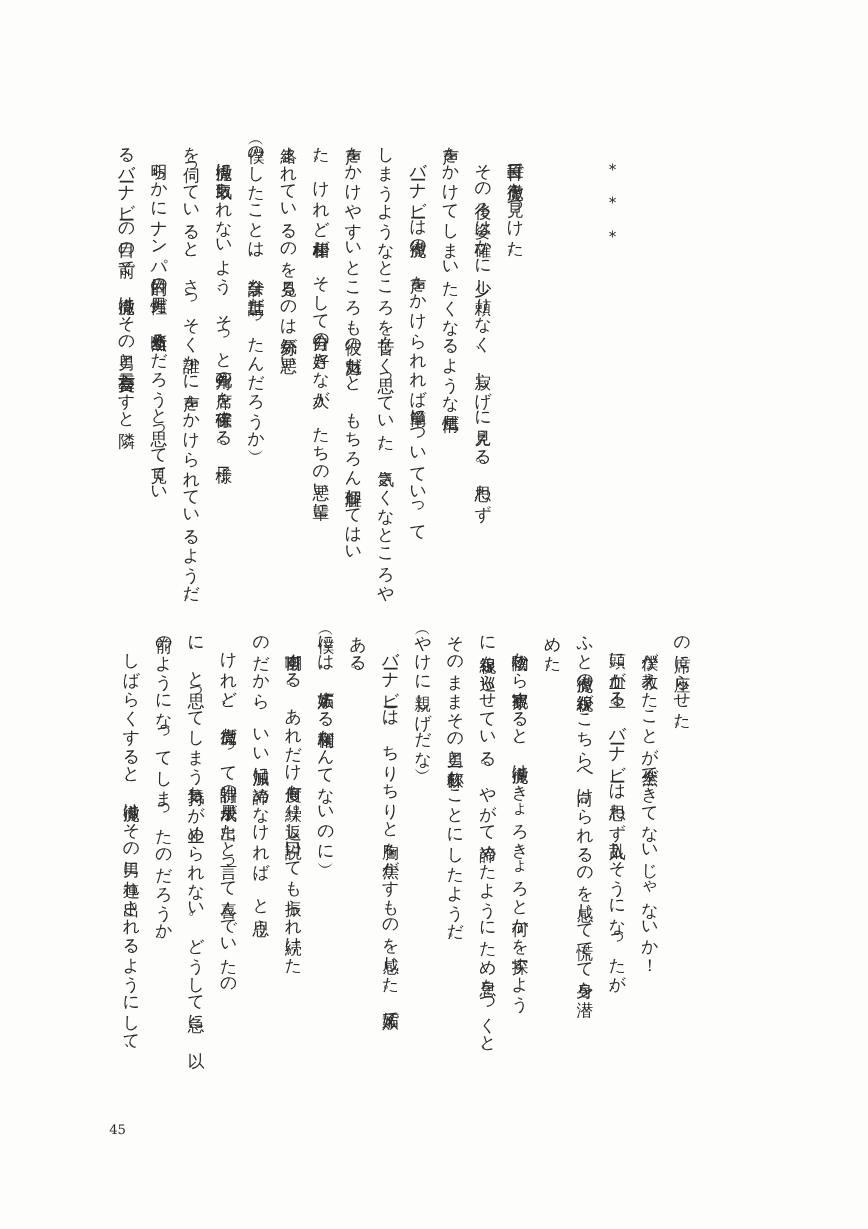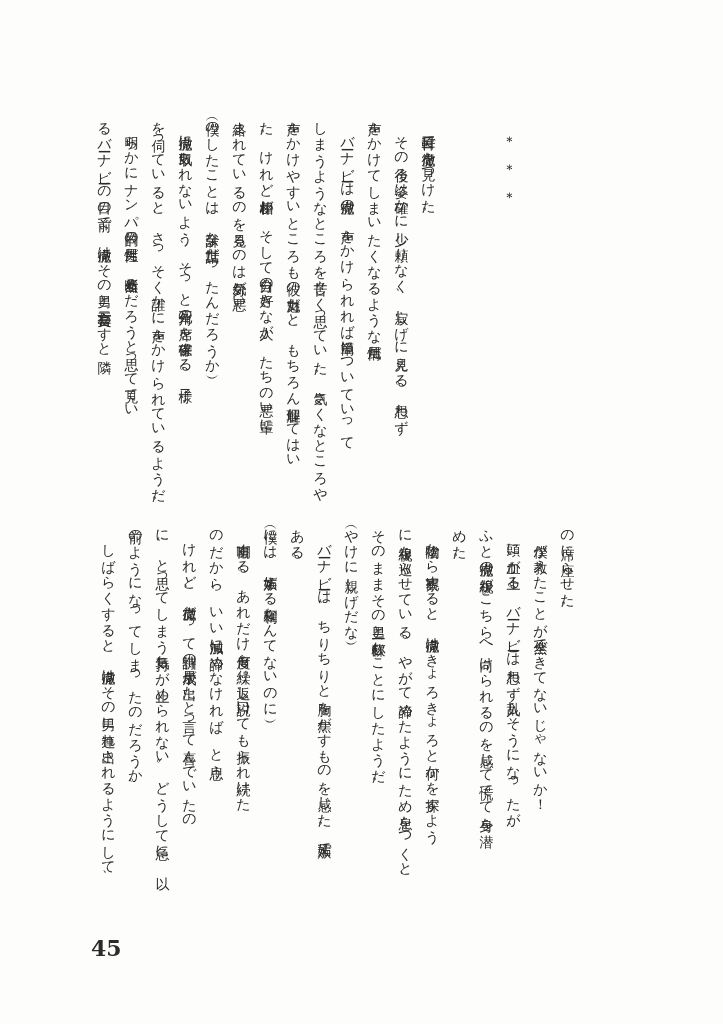--- a/index.html
+++ b/index.html
@@ -23,23 +23,22 @@
   }
   .band-upper { top: 112px; right: 200px; width: 432px; height: 407px; }
   .band-lower { top: 520px; right: 142px; width: 486px; height: 407px; }
   .vline { block-size: 27px; }
   .vline.indent { text-indent: 1em; }
   .vline.separator { text-indent: 1em; }
   .page-number {
     position: absolute;
     left: 91px;
     top: 935px;
-    font-size: 22px;
+    font-size: 11px;
     color: var(--text, #2b2b2b);
-    font-weight: bold;
   }
 </style>
 </head>
 <body>
 
 <div class="page">
   <div class="band band-upper">
       <div class="vline separator">＊　＊　＊</div>
       <div class="vline blank"></div>
       <div class="vline blank"></div>

